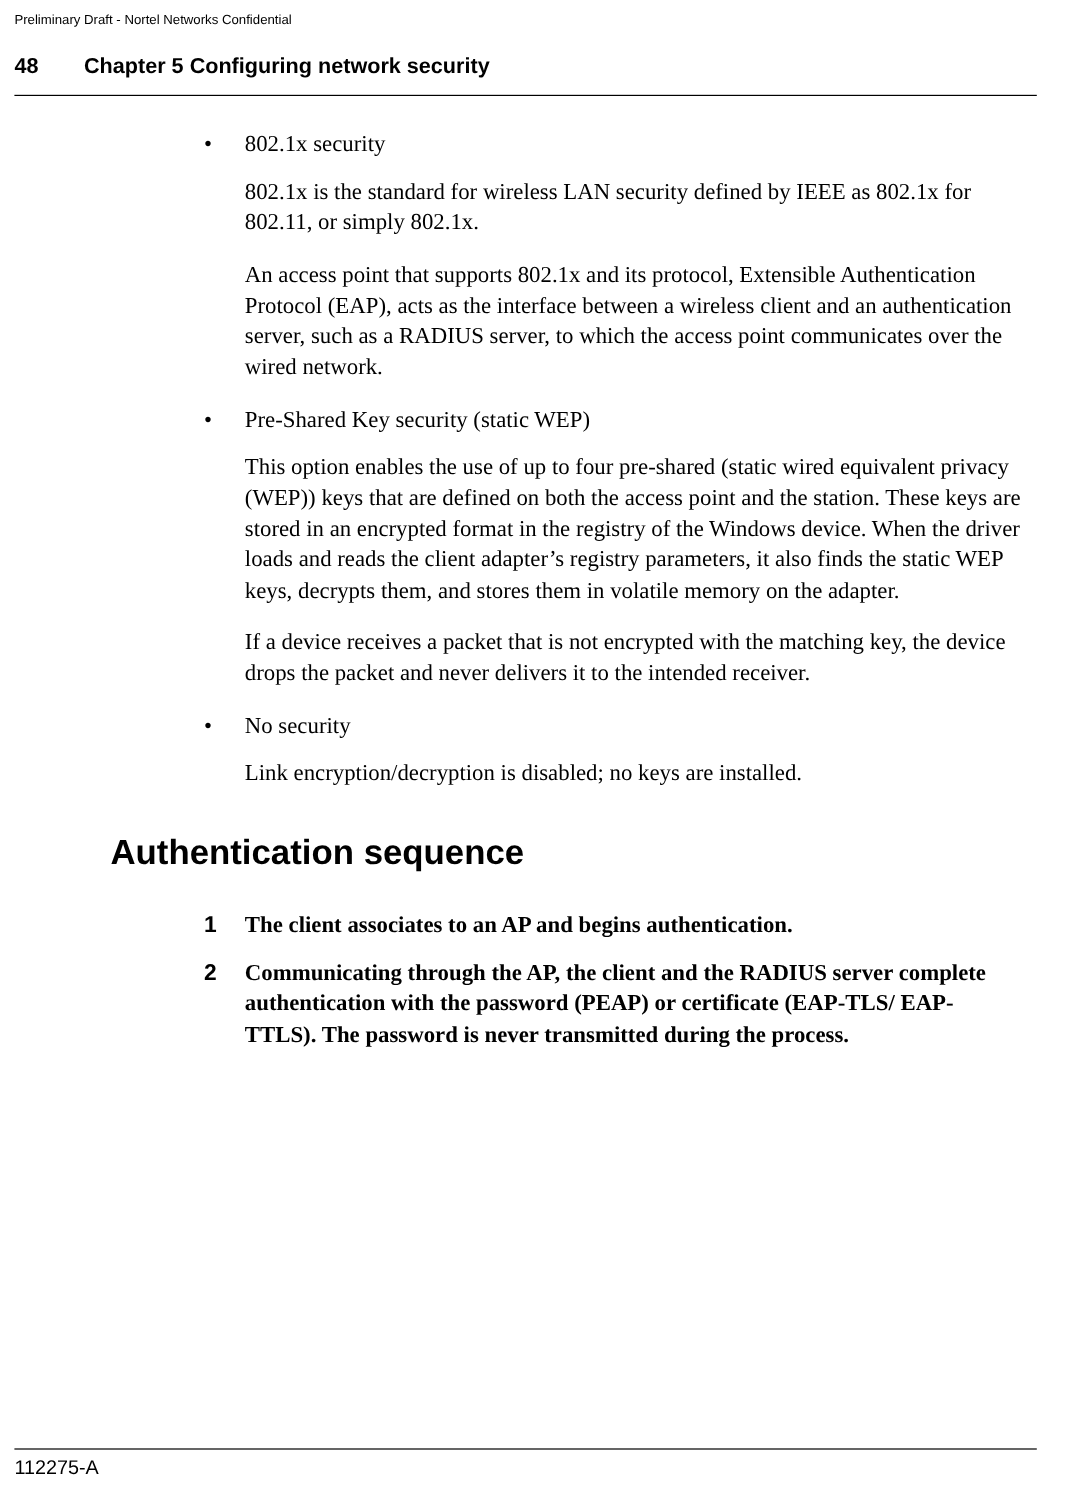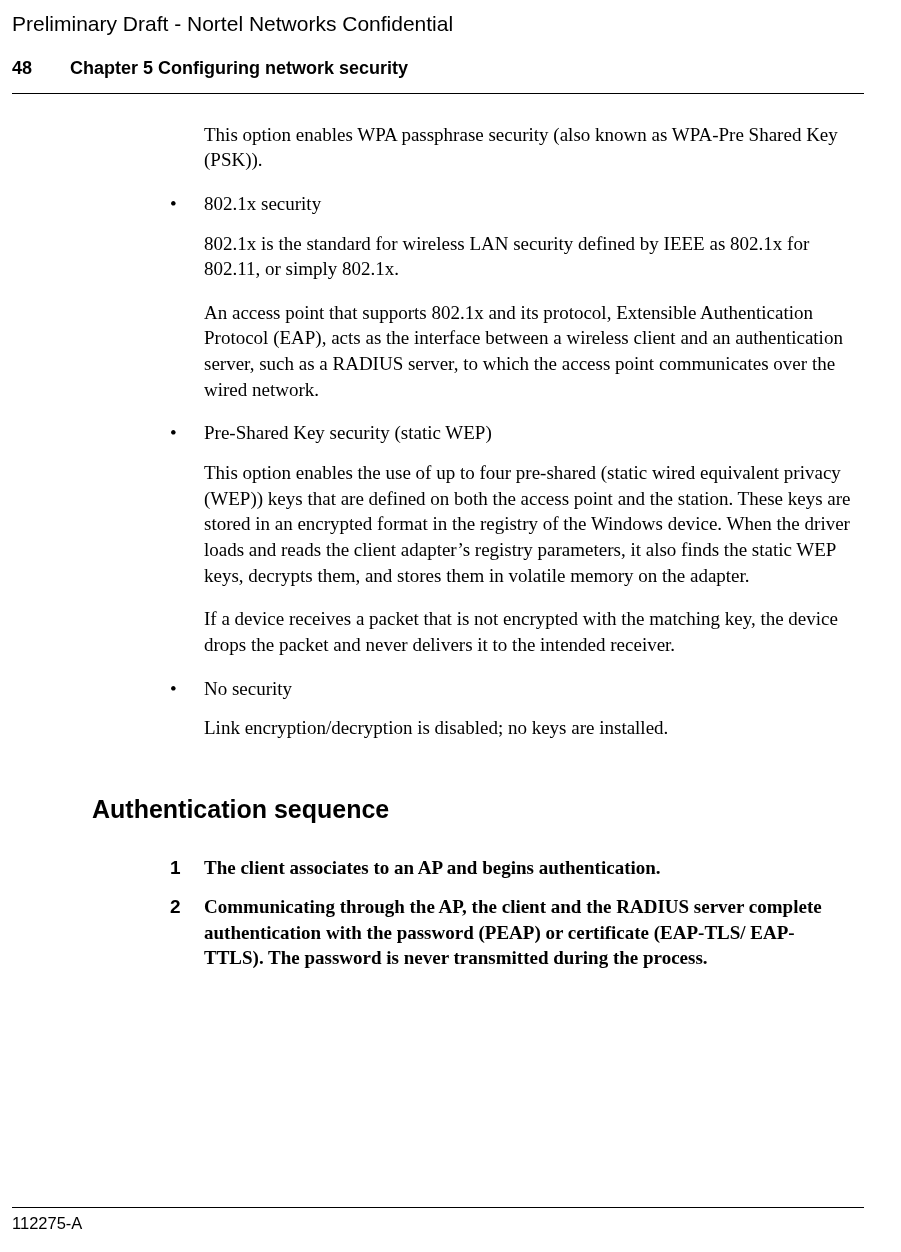--- a/index.html
+++ b/index.html
@@ -14,21 +14,21 @@
       background: #fff;
       width: 901px;
       height: 1252px;
       position: relative;
     }
     .page {
       padding: 10px 42px 0 42px;
     }
     .top-header {
       font-family: Arial, Helvetica, sans-serif;
-      font-size: 21px;
+      font-size: 11px;
       margin-bottom: 18px;
       margin-left: -30px;
     }
     .chapter-line {
       font-family: Arial, Helvetica, sans-serif;
       font-size: 18px;
       font-weight: bold;
       padding-bottom: 12px;
       border-bottom: 1.5px solid #000;
       margin-left: -30px;
@@ -49,24 +49,24 @@
       width: 34px;
       flex-shrink: 0;
     }
     .bullet-row .btxt { flex: 1; }
     .indent-para {
       margin-left: 34px;
       margin-bottom: 18px;
     }
     .h2 {
       font-family: Arial, Helvetica, sans-serif;
-      font-size: 25px;
+      font-size: 29px;
       font-weight: bold;
       margin-left: 50px;
-      margin-top: 52px;
+      margin-top: 34px;
       margin-bottom: 28px;
     }
     .num-row {
       display: flex;
       margin-bottom: 14px;
     }
     .num-row .num {
       font-family: Arial, Helvetica, sans-serif;
       font-weight: bold;
       width: 34px;
@@ -90,21 +90,20 @@
 <div class="page">
 
   <div class="top-header">Preliminary Draft - Nortel Networks Confidential</div>
 
   <div class="chapter-line">
     <span class="pgnum">48</span><span>Chapter 5 Configuring network security</span>
   </div>
 
   <div class="body-text">
 
-    <div class="indent-para" style="margin-left:34px;">This option enables WPA passphrase security (also known as WPA-Pre Shared Key (PSK)).</div>
 
     <div class="bullet-row">
       <div class="dot">•</div>
       <div class="btxt">802.1x security</div>
     </div>
     <div class="indent-para">802.1x is the standard for wireless LAN security defined by IEEE as 802.1x for 802.11, or simply 802.1x.</div>
     <div class="indent-para">An access point that supports 802.1x and its protocol, Extensible Authentication Protocol (EAP), acts as the interface between a wireless client and an authentication server, such as a RADIUS server, to which the access point communicates over the wired network.</div>
 
     <div class="bullet-row">
       <div class="dot">•</div>

